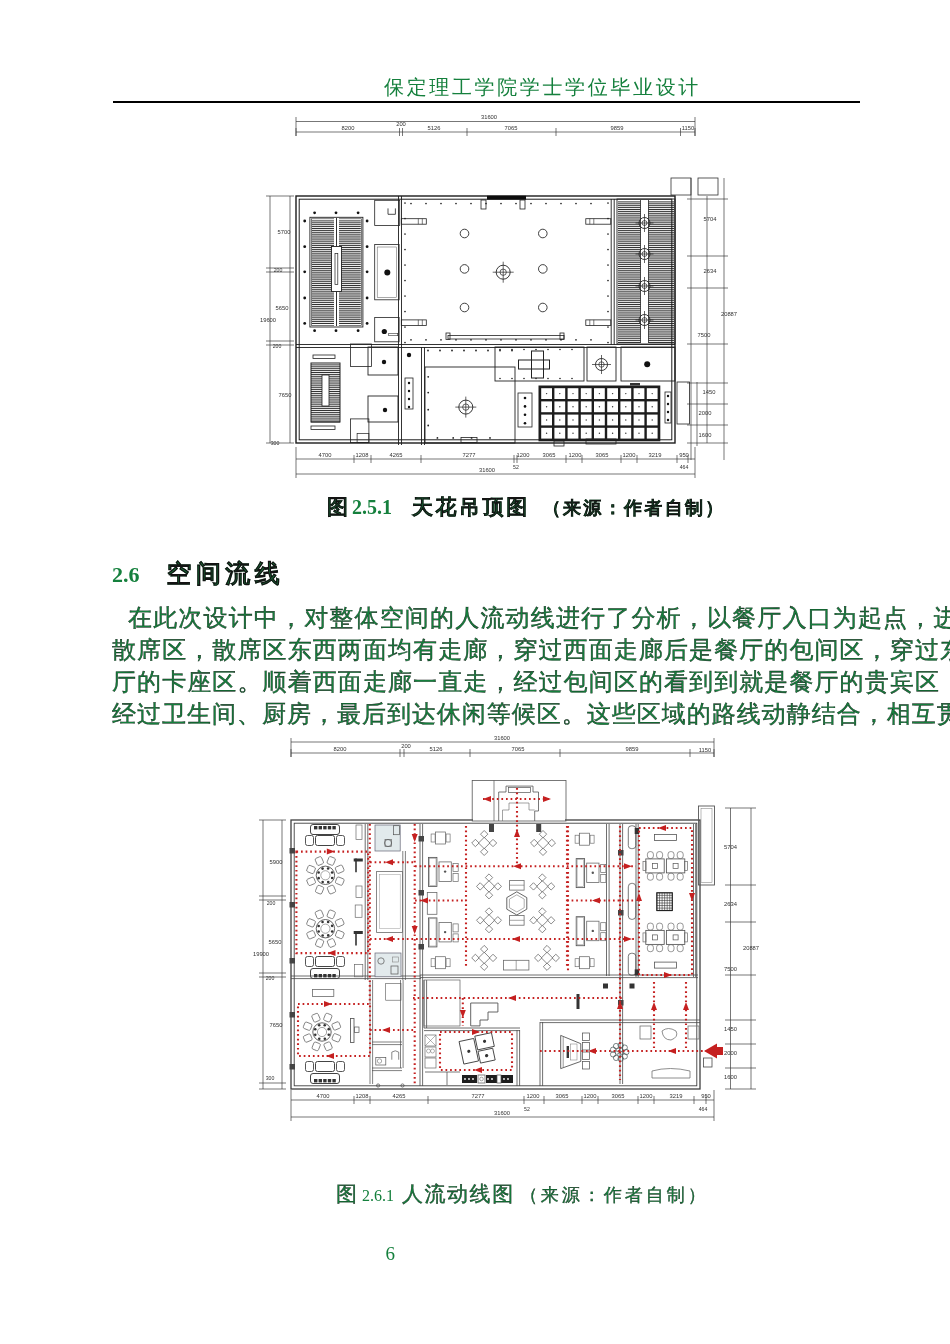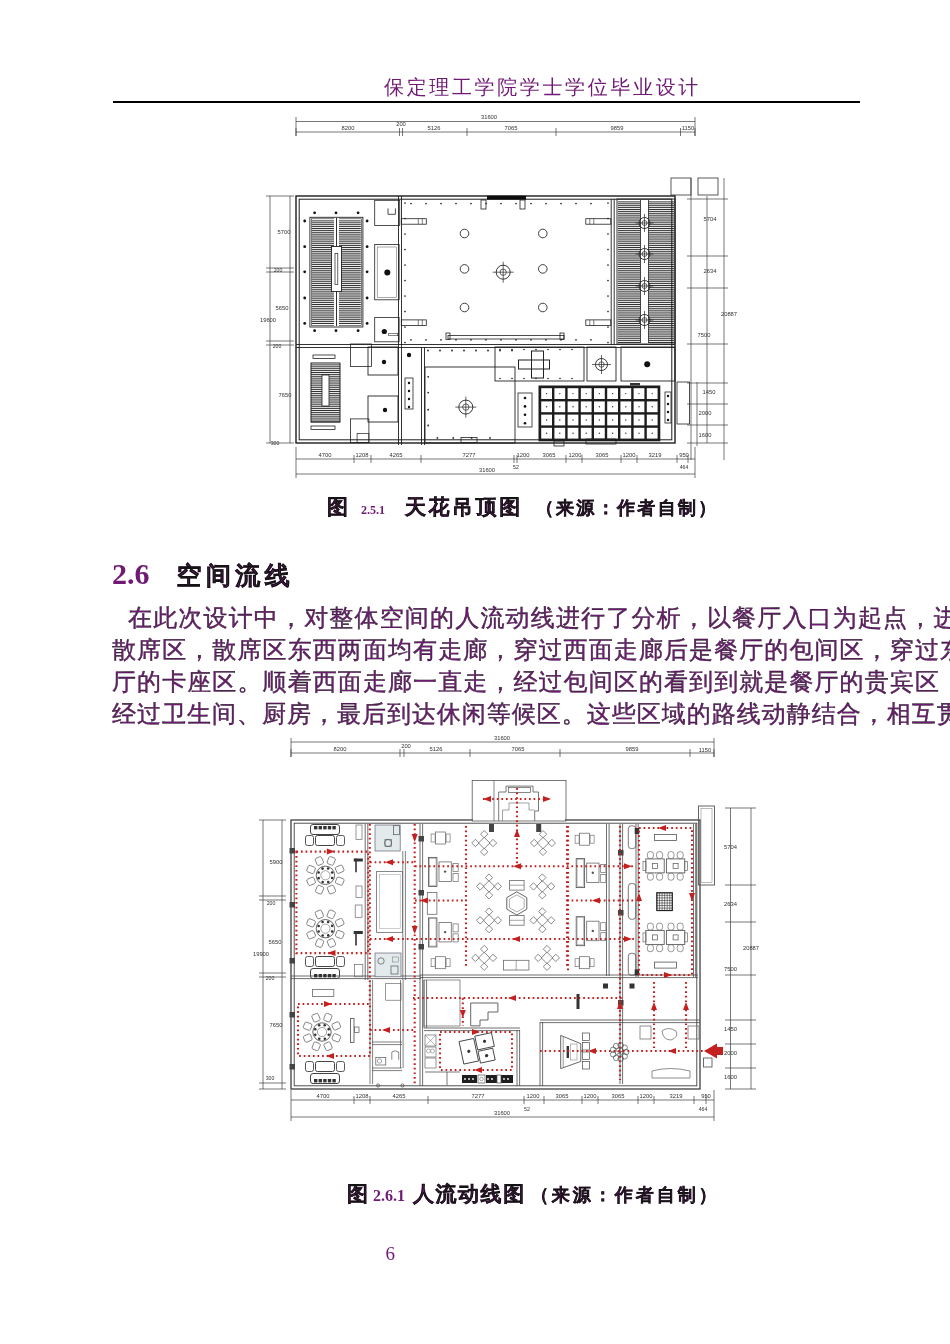--- a/index.html
+++ b/index.html
@@ -1,15 +1,15 @@
 <!DOCTYPE html>
 <html><head><meta charset="utf-8">
 <style>
 html,body{margin:0;padding:0;background:#fff;width:950px;height:1344px;position:relative;overflow:hidden}
-.t{position:absolute;white-space:nowrap;color:#701a75}
+.t{position:absolute;white-space:nowrap;color:#15803d}
 .cjk{font-family:"Liberation Sans",sans-serif}
 .para{-webkit-text-stroke:0.35px #131313}
 .lat{font-family:"Liberation Serif",serif}
 </style></head>
 <body>
 <svg width="950" height="1344" viewBox="0 0 950 1344" style="position:absolute;left:0;top:0">
 <g id="fig1">
 <line x1="296" y1="121.5" x2="695" y2="121.5" stroke="#3c3c3c" stroke-width="0.7"></line>
 <line x1="296" y1="132" x2="695" y2="132" stroke="#3c3c3c" stroke-width="0.7"></line>
 <line x1="296" y1="117" x2="296" y2="136" stroke="#3c3c3c" stroke-width="0.7"></line>
@@ -1060,24 +1060,24 @@
 <polygon points="327.5,953.1 335.5,950.1 335.5,956.1" fill="#c52020"></polygon>
 <rect x="298" y="1004" width="72" height="52" fill="none" stroke="#c52020" stroke-width="2.1" stroke-dasharray="1.7 2.9"></rect>
 <polygon points="332.0,1004 324.0,1001.0 324.0,1007.0" fill="#c52020"></polygon>
 <polygon points="326.0,1056 334.0,1053.0 334.0,1059.0" fill="#c52020"></polygon>
 </g>
 </svg>
 <div class="t cjk" style="left:384px;top:73.8px;font-size:20px;letter-spacing:2.64px">保定理工学院学士学位毕业设计</div>
 <div style="position:absolute;left:113px;top:100.5px;width:747px;height:2px;background:#000"></div>
 
 <div class="t" style="left:327px;top:492.6px;font-size:21px;font-weight:bold">
-<span class="cjk para">图</span><span class="lat" style="font-size:12px;margin-left:13px">2.5.1</span><span class="cjk" style="margin-left:20px;letter-spacing:2.54px;-webkit-text-stroke:0.35px #131313">天花吊顶图</span><span class="cjk" style="margin-left:13px;font-size:18px;letter-spacing:2.33px;-webkit-text-stroke:0.3px #131313">（来源：作者自制）</span></div>
+<span class="cjk para">图</span><span class="lat" style="font-size:20px;margin-left:4px">2.5.1</span><span class="cjk" style="margin-left:20px;letter-spacing:2.54px;-webkit-text-stroke:0.35px #131313">天花吊顶图</span><span class="cjk" style="margin-left:13px;font-size:18px;letter-spacing:2.33px;-webkit-text-stroke:0.3px #131313">（来源：作者自制）</span></div>
 
-<div class="t" style="left:112px;top:557px;font-size:25px;font-weight:bold"><span class="lat" style="font-size:30px">2.6</span><span class="cjk" style="margin-left:27px;letter-spacing:4.4px;-webkit-text-stroke:0.4px #131313">空间流线</span></div>
+<div class="t" style="left:112px;top:557px;font-size:25px;font-weight:bold"><span class="lat" style="font-size:22px">2.6</span><span class="cjk" style="margin-left:27px;letter-spacing:4.4px;-webkit-text-stroke:0.4px #131313">空间流线</span></div>
 
 <div class="t cjk para" style="left:128px;top:602px;font-size:24px;letter-spacing:1.17px">在此次设计中，对整体空间的人流动线进行了分析，以餐厅入口为起点，进入餐厅后是</div>
 <div class="t cjk para" style="left:112px;top:634px;font-size:24px;letter-spacing:1.09px">散席区，散席区东西两面均有走廊，穿过西面走廊后是餐厅的包间区，穿过东面走廊是餐</div>
 <div class="t cjk para" style="left:112px;top:666px;font-size:24px;letter-spacing:1.09px">厅的卡座区。顺着西面走廊一直走，经过包间区的看到到就是餐厅的贵宾区，再向东走，</div>
 <div class="t cjk para" style="left:112px;top:698px;font-size:24px;letter-spacing:0.99px">经过卫生间、厨房，最后到达休闲等候区。这些区域的路线动静结合，相互贯通。</div>
 
-<div class="t" style="left:347px;top:1179.6px;font-size:21px;font-weight:bold">
+<div class="t" style="left:336px;top:1179.6px;font-size:21px;font-weight:normal">
 <span class="cjk para">图</span><span class="lat" style="font-size:16px;margin-left:5px">2.6.1</span><span class="cjk" style="margin-left:8px;letter-spacing:1.54px;-webkit-text-stroke:0.35px #131313">人流动线图</span><span class="cjk" style="margin-left:5px;font-size:18px;letter-spacing:3.0px;-webkit-text-stroke:0.3px #131313">（来源：作者自制）</span></div>
 
 <div class="t lat" style="left:385.5px;top:1242.6px;font-size:19px">6</div>
 </body></html>

